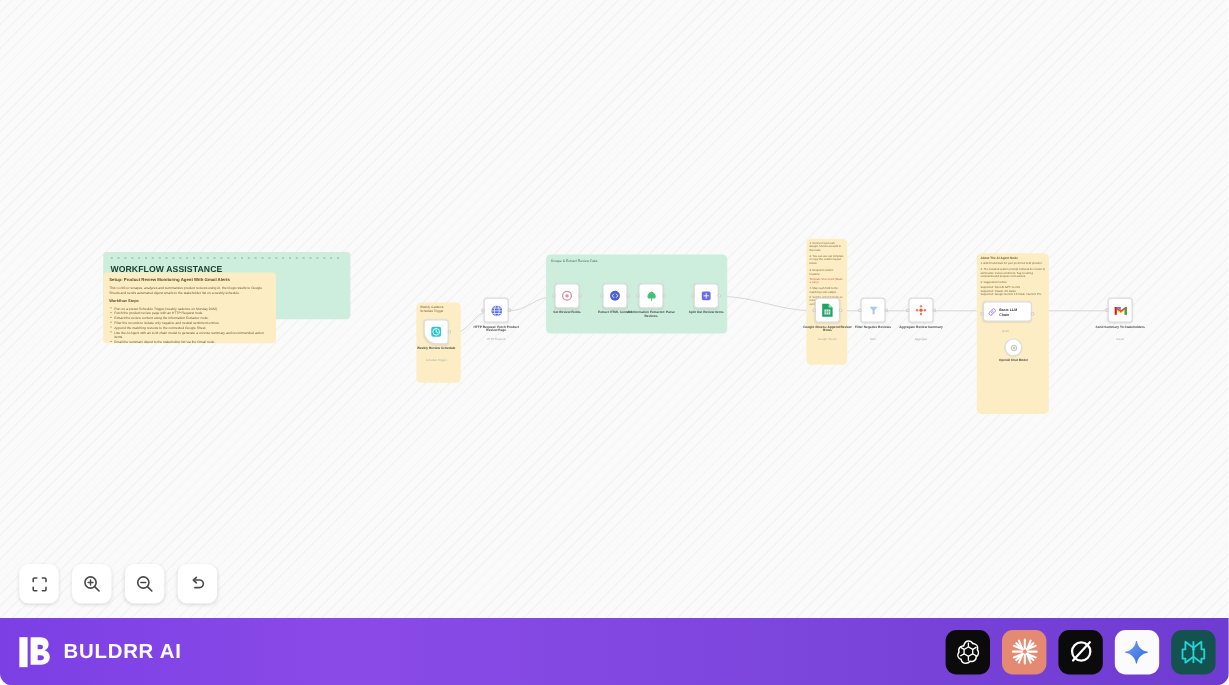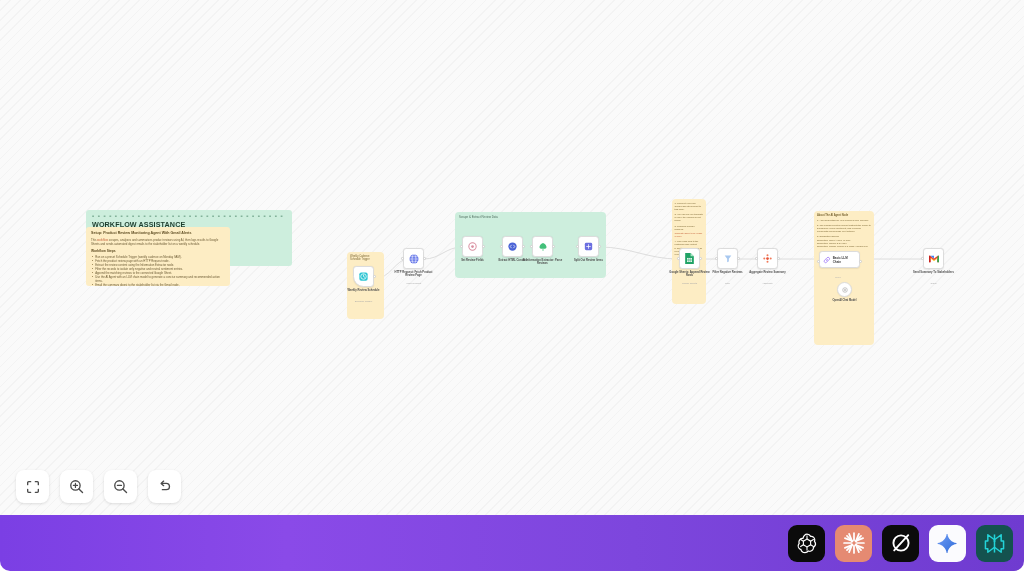--- a/index.html
+++ b/index.html
@@ -426,20 +426,29 @@
         <svg width="17" height="17" viewBox="0 0 24 24">
           <path d="M8 7.5H14.5a4.5 4.5 0 010 9H9" fill="none" stroke="#4a4a4a" stroke-width="1.9" stroke-linecap="round"></path>
           <path d="M10.8 4.4L7.2 7.6l3.6 3.2" fill="none" stroke="#4a4a4a" stroke-width="1.9" stroke-linecap="round" stroke-linejoin="round"></path>
         </svg>
       </div>
     </div>
   </div>
 
   <div class="banner">
 
+    <div class="brand">
+      <svg width="27" height="29" viewBox="0 0 27 29">
+        <rect x="0" y="2" width="7" height="25" fill="#ffffff"></rect>
+        <path d="M9.5 2h8.2c4.2 0 6.8 2.3 6.8 5.9 0 2.4-1.2 4.1-3.2 5 2.6.8 4.2 2.8 4.2 5.7 0 4-3 6.4-7.6 6.4H9.5z
+                 M15.4 8.2v3.9h2.1c1.4 0 2.3-.8 2.3-2s-.9-1.9-2.3-1.9z
+                 M15.4 17v4.2h2.6c1.6 0 2.6-.8 2.6-2.1s-1-2.1-2.6-2.1z" fill="#ffffff"></path>
+      </svg>
+      <span class="brand-name">BULDRR AI</span>
+    </div>
 
 
     <div class="ai-icons">
 
       <div class="ai-icon ai-openai" title="OpenAI">
         <svg width="24" height="24" viewBox="0 0 24 24">
           <path d="M12 3.2c1.6 0 3 .9 3.7 2.2.3-.05.6-.08.9-.03 2 .33 3.4 2.2 3.1 4.2-.05.3-.14.6-.26.88
                    1.3 1.55 1.2 3.85-.3 5.3-.22.21-.46.39-.72.54.05.3.07.6.03.9-.33 2-2.2 3.4-4.2 3.06
                    -.3-.05-.58-.14-.85-.26-.78 1.08-2.05 1.72-3.4 1.72-2 0-3.7-1.4-4.1-3.3
                    -.3-.06-.58-.16-.85-.3-1.74-1-2.34-3.22-1.34-4.96.15-.26.33-.5.53-.72

